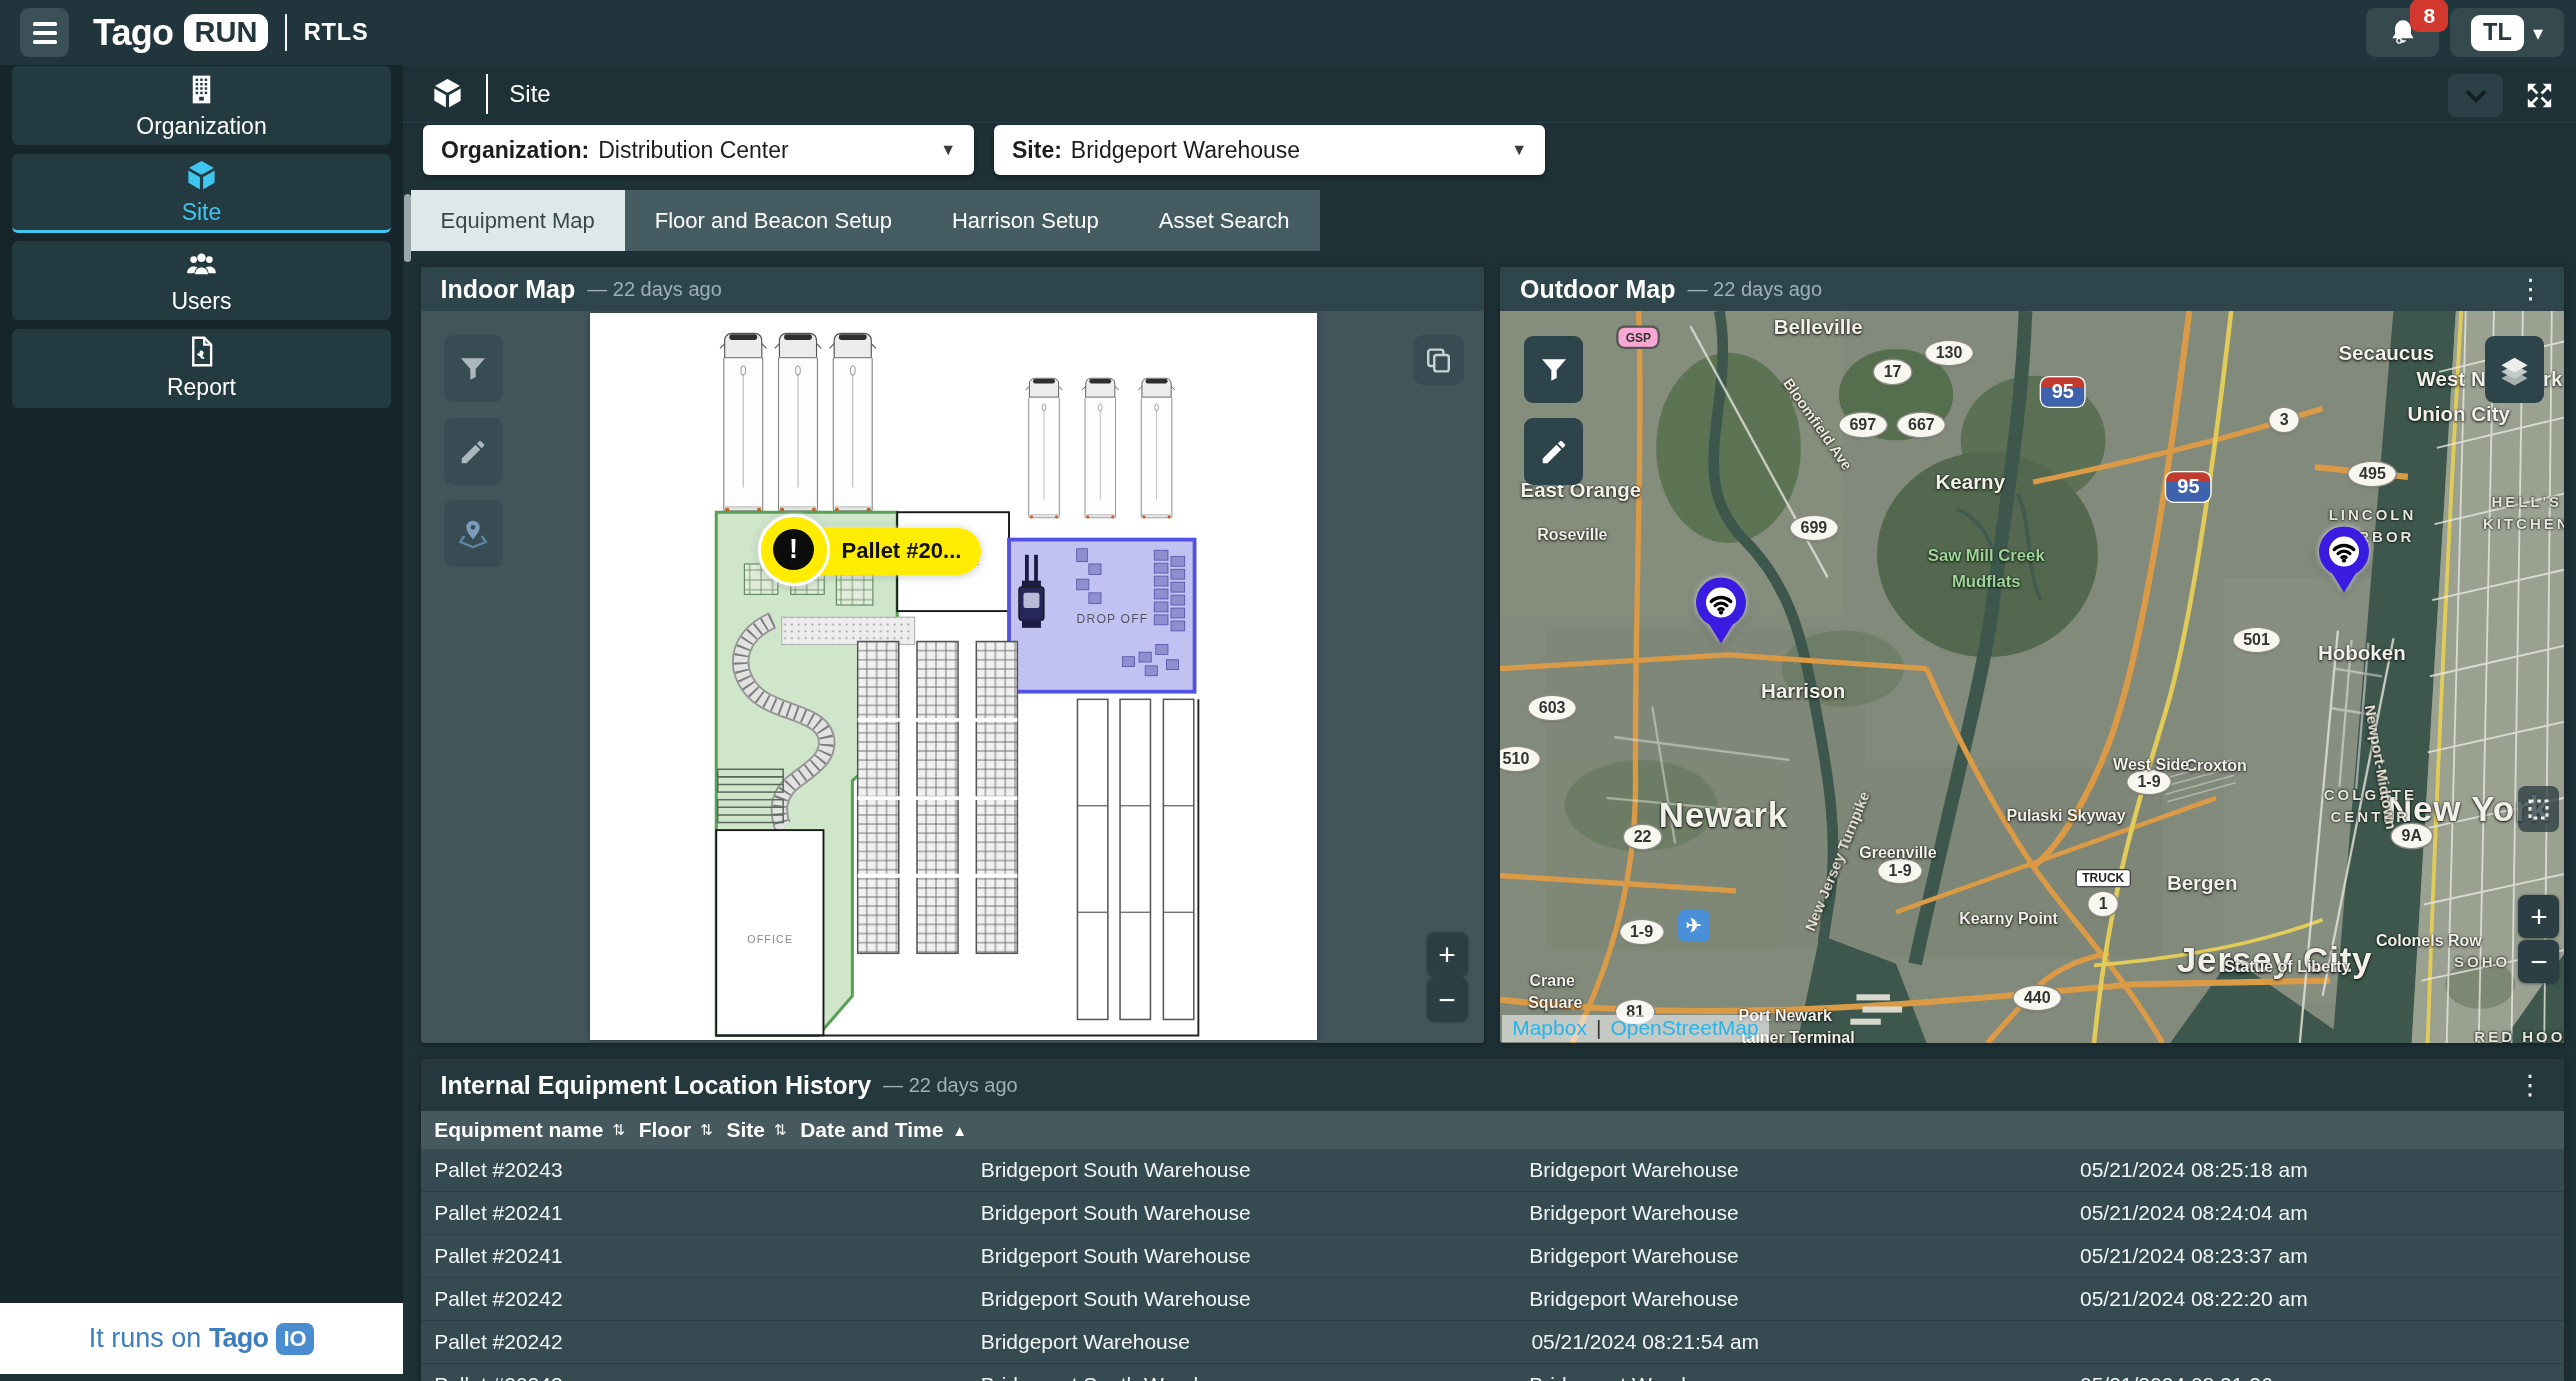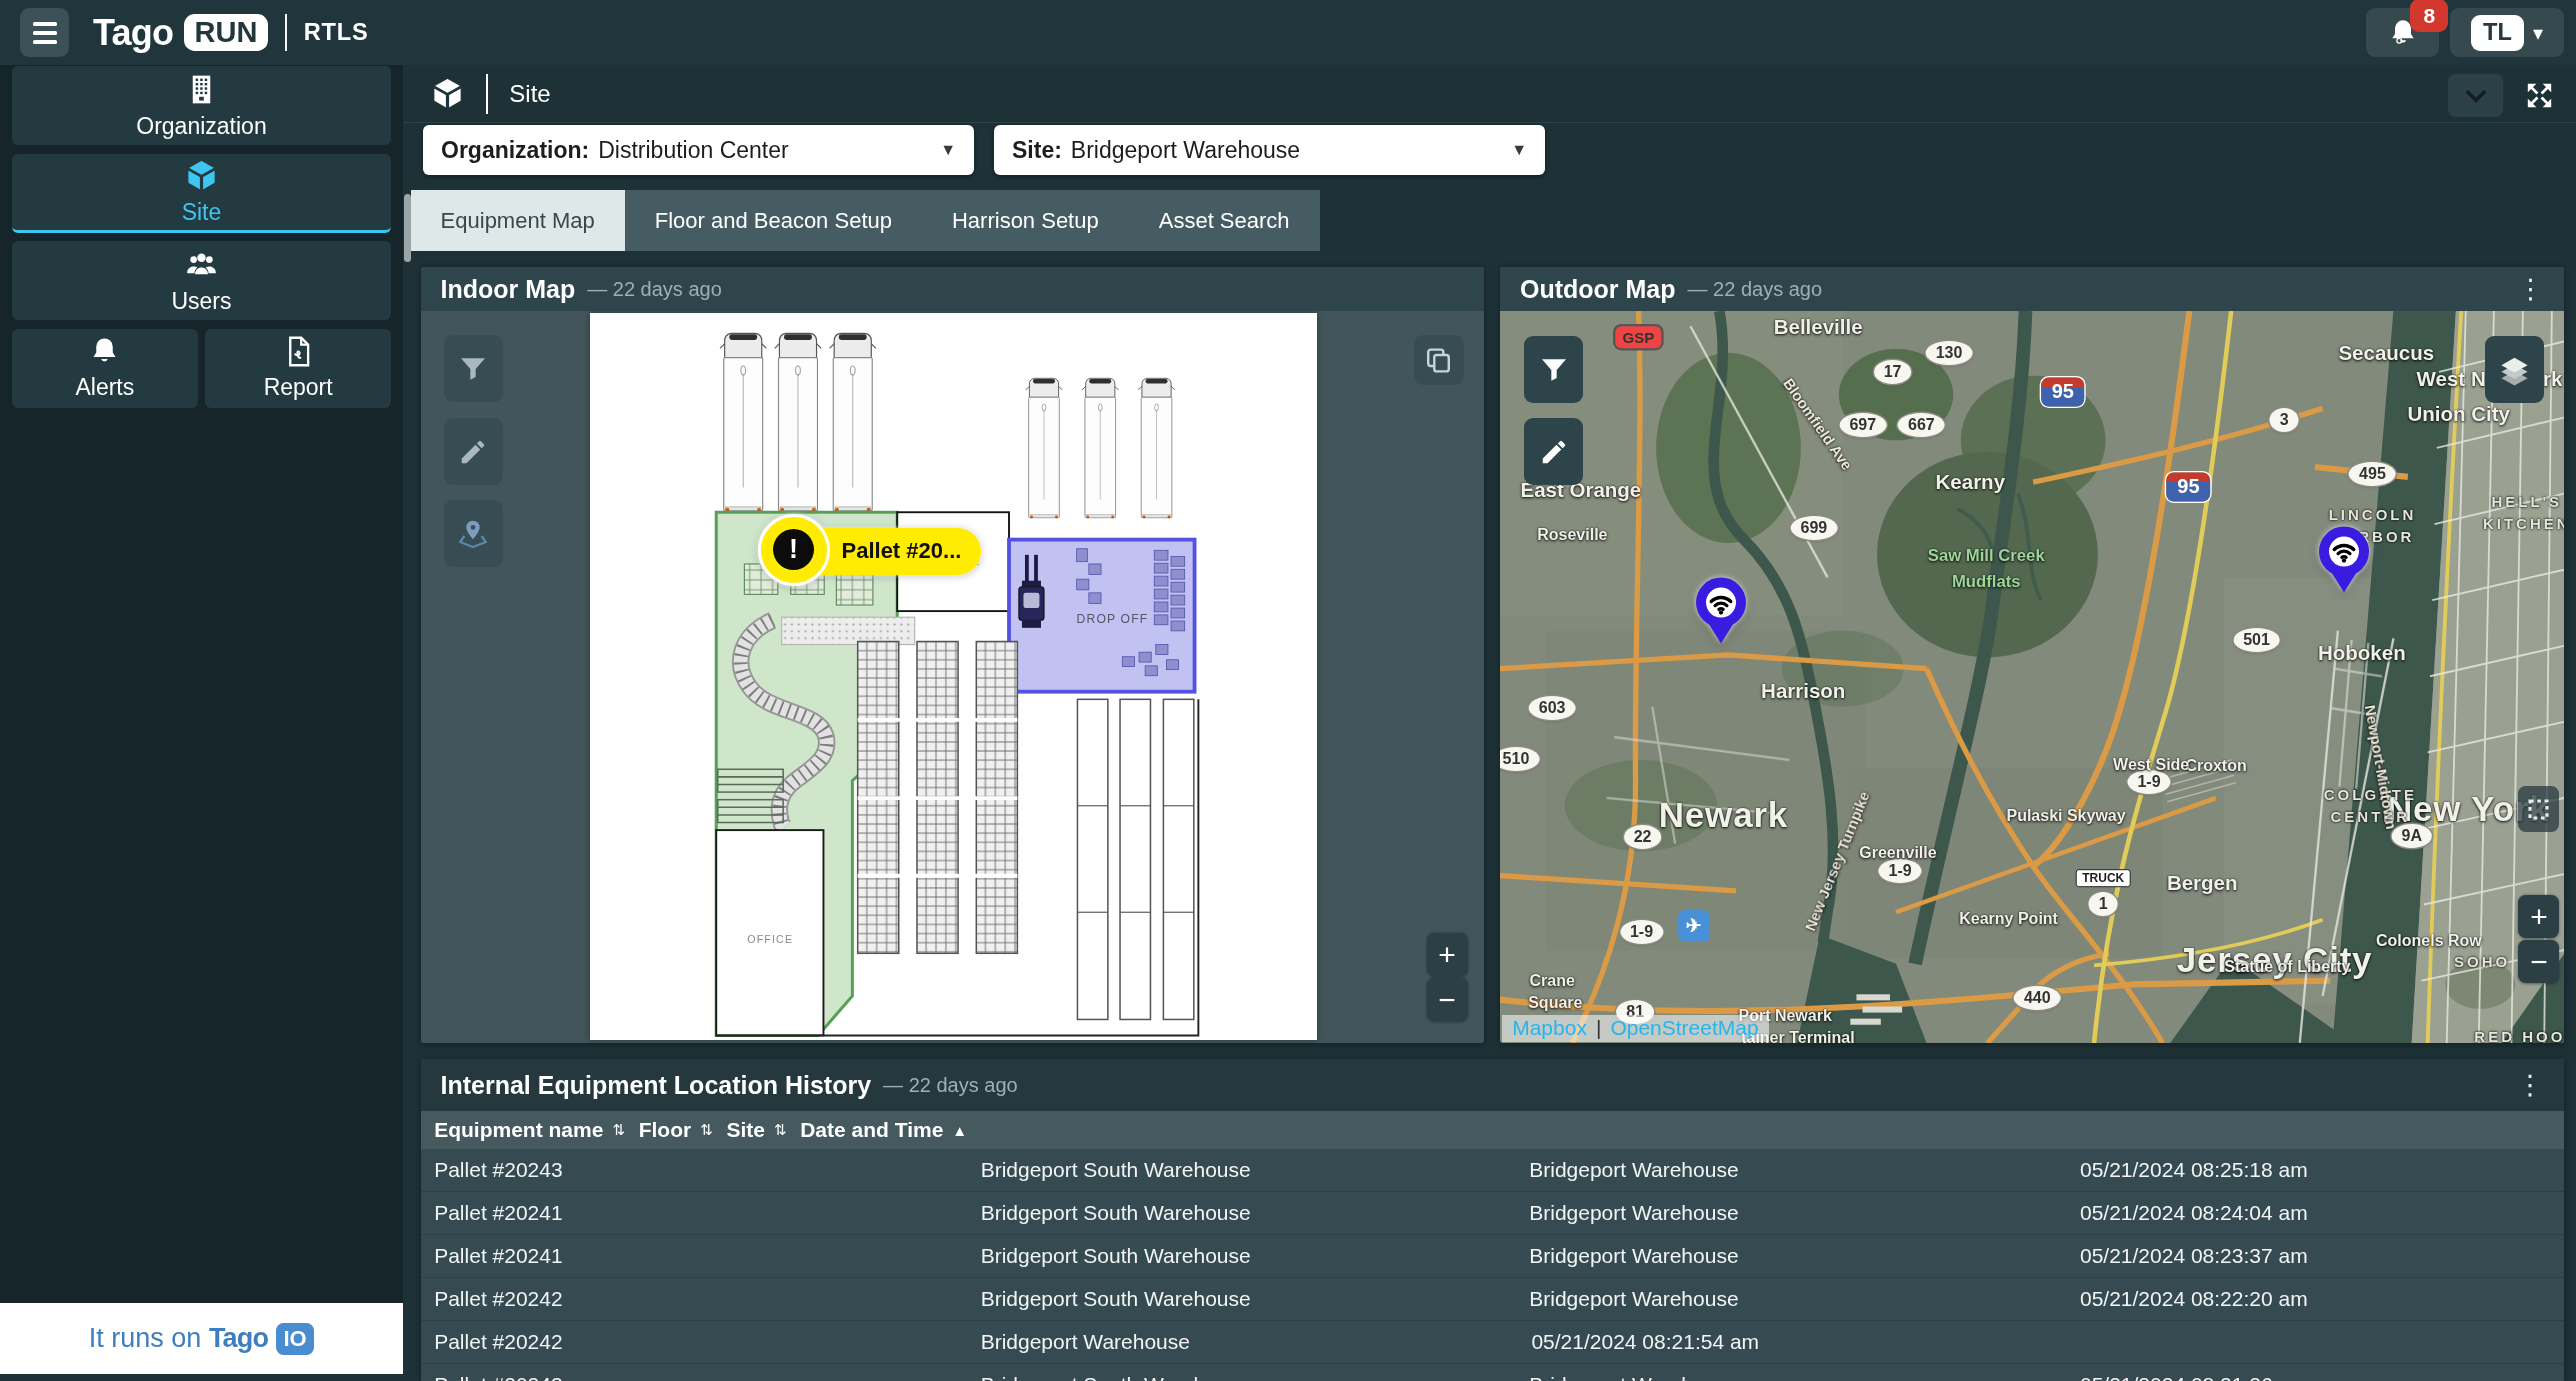--- a/index.html
+++ b/index.html
@@ -96,21 +96,21 @@
   .map > svg.map-bg { position:absolute; inset:0; }
   .m-label { position:absolute; transform:translate(-50%,-50%); white-space:nowrap; color:#f1f1ea; font-weight:700;
     font-size:20.5px; text-shadow:0 0.8px 3px rgba(0,0,0,.9), 0 0 1.5px rgba(0,0,0,.8); z-index:3; }
   .m-label.place-lg { font-size:35px; letter-spacing:0.8px; }
   .m-label.place-sm { font-size:16px; }
   .m-label.caps { font-size:15px; letter-spacing:3px; color:#e6e6dc; }
   .m-label.water-label { color:#9ed69a; font-size:16.7px; }
   .m-label.road-label { font-size:15px; color:#ece8da; font-weight:700; }
   .m-label.shield { background:#f7f6ef; color:#333; border-radius:50%; padding:3px 10px; font-size:16px;
     text-shadow:none; box-shadow:0 0 0 1.5px #8b8b84, 0 0.8px 2.3px rgba(0,0,0,.5); }
-  .m-label.gsp { background:#ef4444; color:#333; border-radius:6px; padding:2.3px 6.8px; font-size:15px;
+  .m-label.gsp { background:#f9a8d4; color:#333; border-radius:6px; padding:2.3px 6.8px; font-size:12px;
     text-shadow:none; box-shadow:0 0 0 2.3px #555; }
   .m-label.interstate { background:linear-gradient(180deg,#c23b2e 0 32%,#3e62ad 32%); color:#fff; border-radius:7.6px;
     padding:3.8px 10.7px 2.3px; font-size:20px; text-shadow:none; box-shadow:0 0 0 1.5px #fff; }
   .m-label.truckshield { background:#fff; color:#222; border:1.5px solid #222; border-radius:3px; padding:0.8px 5.3px;
     font-size:12px; text-shadow:none; }
   .m-label.airport { background:#4a90d9; color:#fff; width:32px; height:32px; border-radius:6.8px; font-size:19px;
     display:flex; align-items:center; justify-content:center; text-shadow:none; padding:0; }
   .pin { position:absolute; transform:translate(-50%,-88%); display:flex; flex-direction:column; align-items:center;
     filter:drop-shadow(0 0 3px rgba(255,255,255,.95)) drop-shadow(0 2.3px 3px rgba(0,0,0,.4)); z-index:4; }
   .pin-c { width:50px; height:50px; border:10px solid #3a1be0; background:#fff; border-radius:50%;
@@ -205,27 +205,20 @@
       <circle cx="6.6" cy="8.6" r="2.3"></circle>
         <circle cx="17.4" cy="8.6" r="2.3"></circle>
         <circle cx="12" cy="7.4" r="2.9"></circle>
       <path d="M2.2 17.5c0-2.6 2-4.2 4.4-4.2 1 0 1.9.3 2.6.8-1.3 1-2 2.4-2 3.9H2.2z"></path>
       <path d="M21.8 17.5c0-2.6-2-4.2-4.4-4.2-1 0-1.9.3-2.6.8 1.3 1 2 2.4 2 3.9h5z"></path>
       <path d="M7.6 18.6c0-2.8 2.1-4.6 4.4-4.6s4.4 1.8 4.4 4.6z"></path>
     </svg>
     <span>Users</span>
   </div>
   <div class="shalf-row">
-    <div class="scard">
-      <svg class="ic" width="33" height="33" viewBox="0 0 24 24">
-        <path d="M12 2.5a6 6 0 0 0-6 6v4.2L4 16h16l-2-3.3V8.5a6 6 0 0 0-6-6z" fill="#fff"></path>
-        <path d="M9.6 17.5a2.5 2.5 0 0 0 4.8 0z" fill="#fff"></path>
-      </svg>
-      <span>Alerts</span>
-    </div>
     <div class="scard">
       <svg class="ic" width="33" height="33" viewBox="0 0 24 24">
         <path d="M6 2h8l5 5v15H6z" fill="none" stroke="#fff" stroke-width="1.7"></path>
         <path d="M14 2v5h5" fill="none" stroke="#fff" stroke-width="1.7"></path>
         <path d="M9.2 13.5c2.6 3.4 4.8-.6 3-1.5s-1.4 5.2 1.8 4.6" fill="none" stroke="#fff" stroke-width="1.4"></path>
       </svg>
       <span>Report</span>
     </div>
   </div>
   <div class="sfooter">

